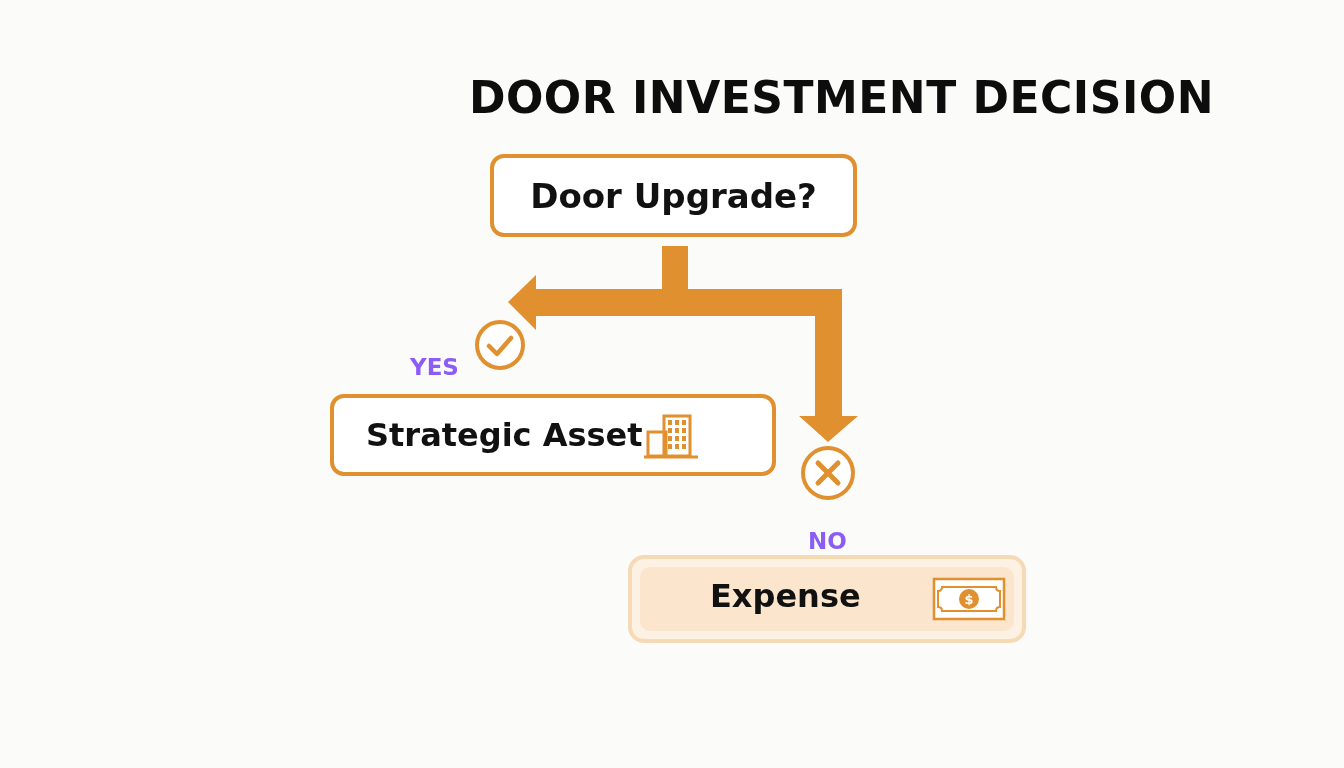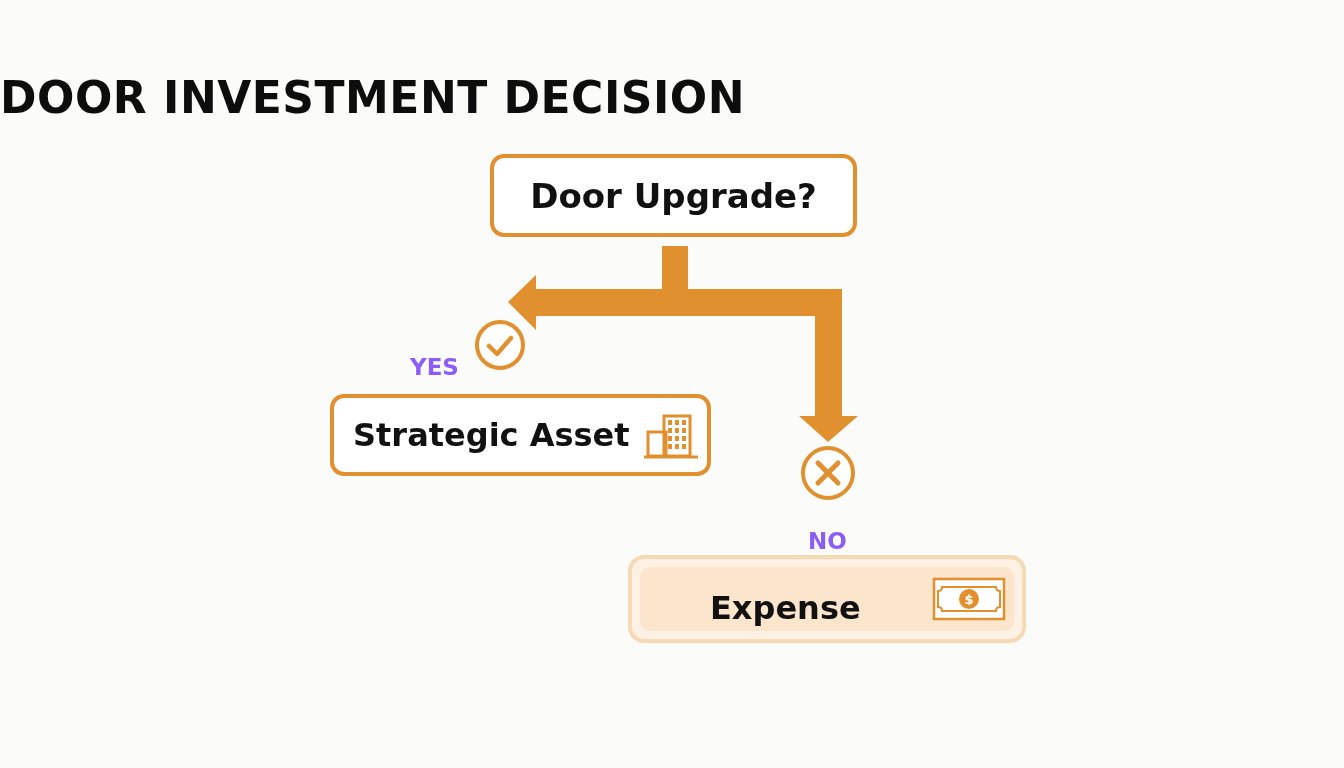--- a/index.html
+++ b/index.html
@@ -4,43 +4,43 @@
 <style>
   html, body { margin:0; padding:0; }
   body {
     width:1344px; height:768px; overflow:hidden;
     background:#fbfbfa;
     font-family:"DejaVu Sans", sans-serif;
     position:relative;
   }
   .title {
     position:absolute; left:0; width:1214px; top:72px;
-    text-align:left; font-weight:bold; font-size:44px;
+    text-align:right; font-weight:bold; font-size:44px;
     letter-spacing:0.5px; color:#0d0d0d;
   }
   .node {
     position:absolute; box-sizing:border-box;
     border:4px solid #e0902f; border-radius:14px; background:#ffffff;
     display:flex; align-items:center;
   }
   .node-q { left:490px; top:154px; width:367px; height:83px; justify-content:center; }
   .node-q .label { font-size:34px; font-weight:bold; color:#111; }
-  .node-yes { left:330px; top:394px; width:381px; height:82px; padding-left:19px; }
+  .node-yes { left:330px; top:394px; width:446px; height:82px; padding-left:32px; }
   .node-yes .label { font-size:32px; font-weight:bold; color:#111; }
   .node-no {
     left:628px; top:555px; width:398px; height:88px;
     border:4px solid #f6d9b5; background:#fdf1e3; border-radius:16px;
   }
   .node-no .inner {
     position:absolute; left:8px; top:8px; right:8px; bottom:8px;
     background:#fbe5cc; border-radius:10px;
   }
   .node-no .label {
     position:absolute; left:78px; top:18px;
-    font-size:32px; font-weight:bold; color:#111;margin-top:12px;
+    font-size:32px; font-weight:bold; color:#111;
   }
   .branch-label {
     position:absolute; font-weight:bold; font-size:23px; color:#8b5cf6;
   }
   svg.flow { position:absolute; left:0; top:0; }
   .icon { position:absolute; }
 </style>
 </head>
 <body>
 

